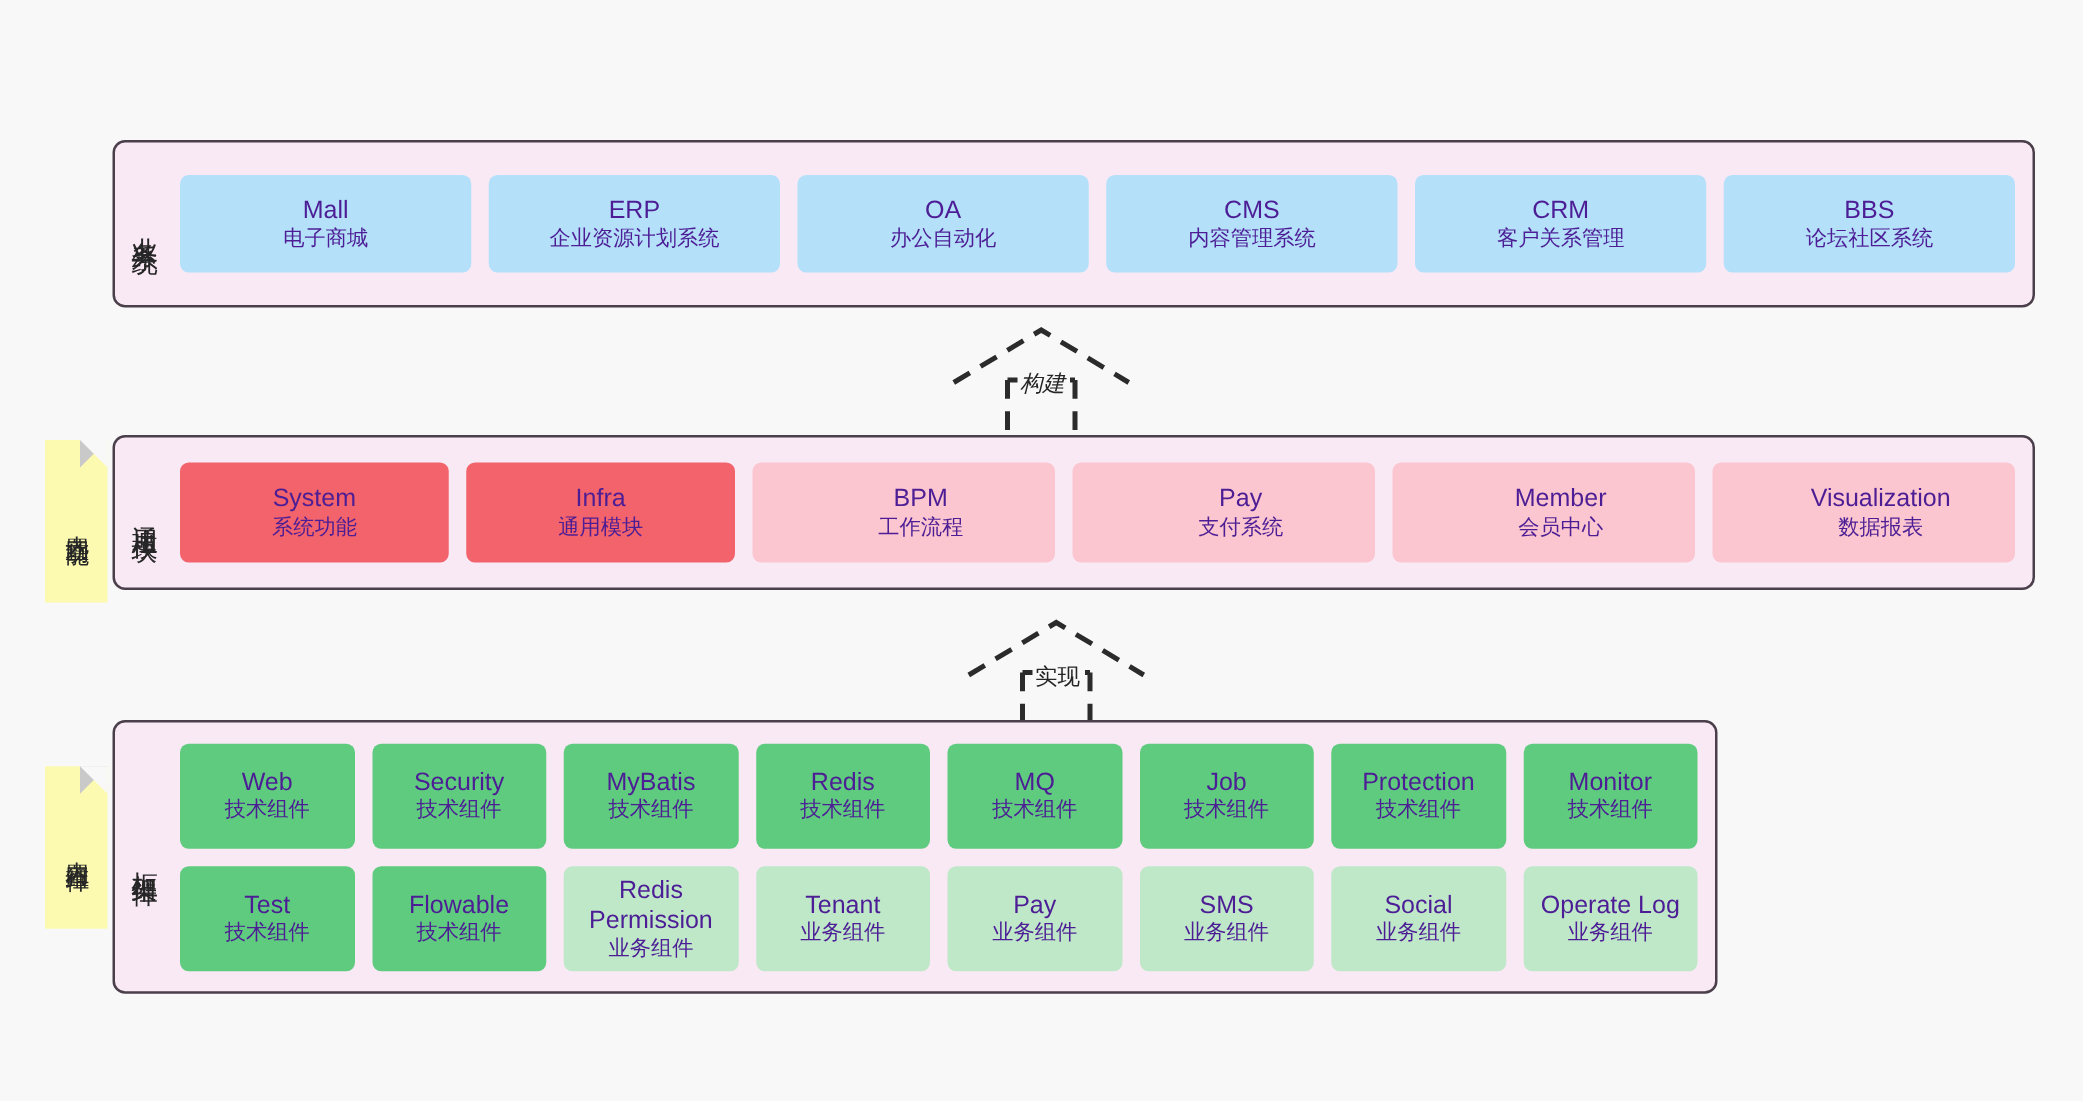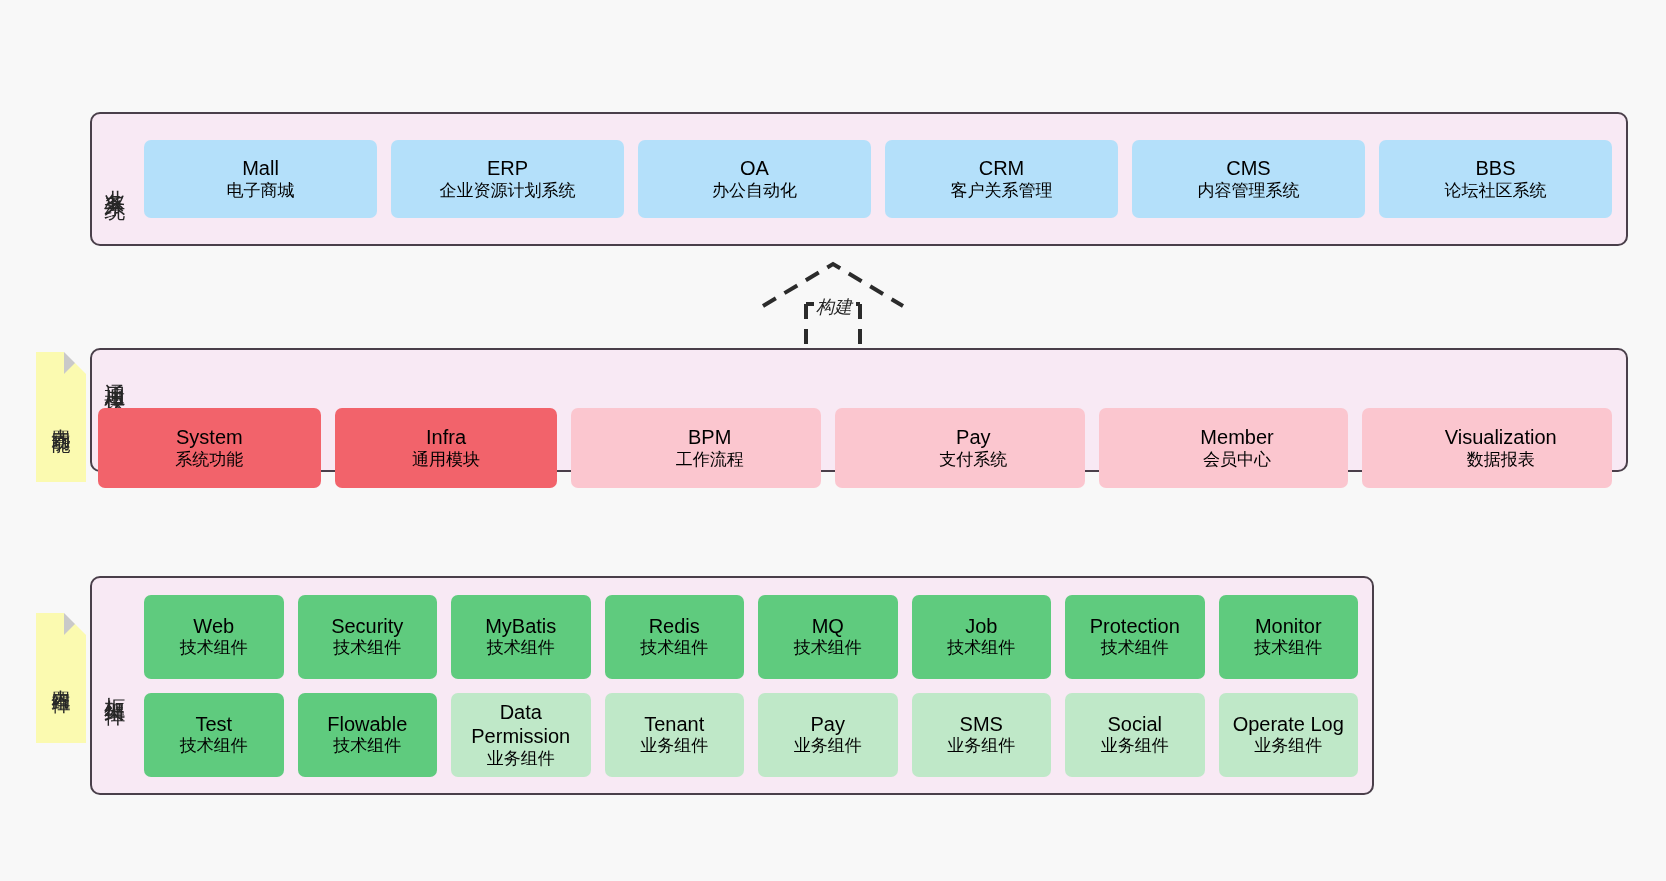--- a/index.html
+++ b/index.html
@@ -50,41 +50,41 @@
     gap: 14px;
   }
   .card {
     flex: 1 1 0;
     border-radius: 7px;
     display: flex;
     flex-direction: column;
     align-items: center;
     justify-content: center;
     text-align: center;
-    color: #000000;
+    color: #4c1d95;
     line-height: 1.22;
     padding: 6px 4px;
     user-select: none;
   }
   .card .t1 { font-size: 20px; }
   .card .t2 { font-size: 17px; }
 
   
   .c-blue        { background: #b4e0fa; }
   .c-red         { background: #f2636b; }
   .c-pink        { background: #fbc6cf; padding-left: 31px; }
   .c-green       { background: #5fcb7e; }
   .c-greenlight  { background: #bfe8c8; }
 
   
   #layer-business  { left: 90px;  top: 112px; width: 1538px; height: 134px; }
   #layer-business  .layer-body { height: 100%; }
   #layer-business  .card { height: 78px; }
 
-  #layer-modules   { left: 90px;  top: 348px; width: 1538px; height: 124px; flex-direction: column; }
+  #layer-modules   { left: 90px;  top: 348px; width: 1538px; height: 124px; }
   #layer-modules   .card { height: 80px; }
 
   #layer-framework { left: 90px;  top: 576px; width: 1284px; height: 219px; }
   #layer-framework .card { height: 84px; }
 
   
   .sticky {
     position: absolute;
     width: 50px;
     background: #fbfab0;
@@ -155,26 +155,26 @@
         </div>
         <div class="card c-blue">
           <span class="t1">ERP</span>
           <span class="t2">企业资源计划系统</span>
         </div>
         <div class="card c-blue">
           <span class="t1">OA</span>
           <span class="t2">办公自动化</span>
         </div>
         <div class="card c-blue">
+          <span class="t1">CMS</span>
+          <span class="t2">内容管理系统</span>
+        </div>
+        <div class="card c-blue">
           <span class="t1">CRM</span>
           <span class="t2">客户关系管理</span>
-        </div>
-        <div class="card c-blue">
-          <span class="t1">CMS</span>
-          <span class="t2">内容管理系统</span>
         </div>
         <div class="card c-blue">
           <span class="t1">BBS</span>
           <span class="t2">论坛社区系统</span>
         </div>
       </div>
     </div>
   </div>
 
   <div class="arrow" id="arrow-build">
@@ -210,20 +210,27 @@
           <span class="t2">会员中心</span>
         </div>
         <div class="card c-pink">
           <span class="t1">Visualization</span>
           <span class="t2">数据报表</span>
         </div>
       </div>
     </div>
   </div>
 
+  <div class="arrow" id="arrow-impl">
+    <svg width="150" height="92" viewBox="0 0 150 92">
+      <path d="M5 48 L75 6 L145 48" fill="none" stroke="#2b2b2b" stroke-width="4" stroke-dasharray="15,10" stroke-linecap="butt"></path>
+      <path d="M48 46 L48 92 M102 46 L102 92 M48 46 L102 46" fill="none" stroke="#2b2b2b" stroke-width="4" stroke-dasharray="15,10"></path>
+    </svg>
+    <span class="arrow-label">实现</span>
+  </div>
 
   <div class="layer" id="layer-framework">
     <div class="layer-title">框架组件</div>
     <div class="layer-body">
 
       <div class="row">
         <div class="card c-green">
           <span class="t1">Web</span>
           <span class="t2">技术组件</span>
         </div>
@@ -260,21 +267,21 @@
       <div class="row">
         <div class="card c-green">
           <span class="t1">Test</span>
           <span class="t2">技术组件</span>
         </div>
         <div class="card c-green">
           <span class="t1">Flowable</span>
           <span class="t2">技术组件</span>
         </div>
         <div class="card c-greenlight">
-          <span class="t1">Data Permission</span>
+          <span class="t1">Redis Permission</span>
           <span class="t2">业务组件</span>
         </div>
         <div class="card c-greenlight">
           <span class="t1">Tenant</span>
           <span class="t2">业务组件</span>
         </div>
         <div class="card c-greenlight">
           <span class="t1">Pay</span>
           <span class="t2">业务组件</span>
         </div>

